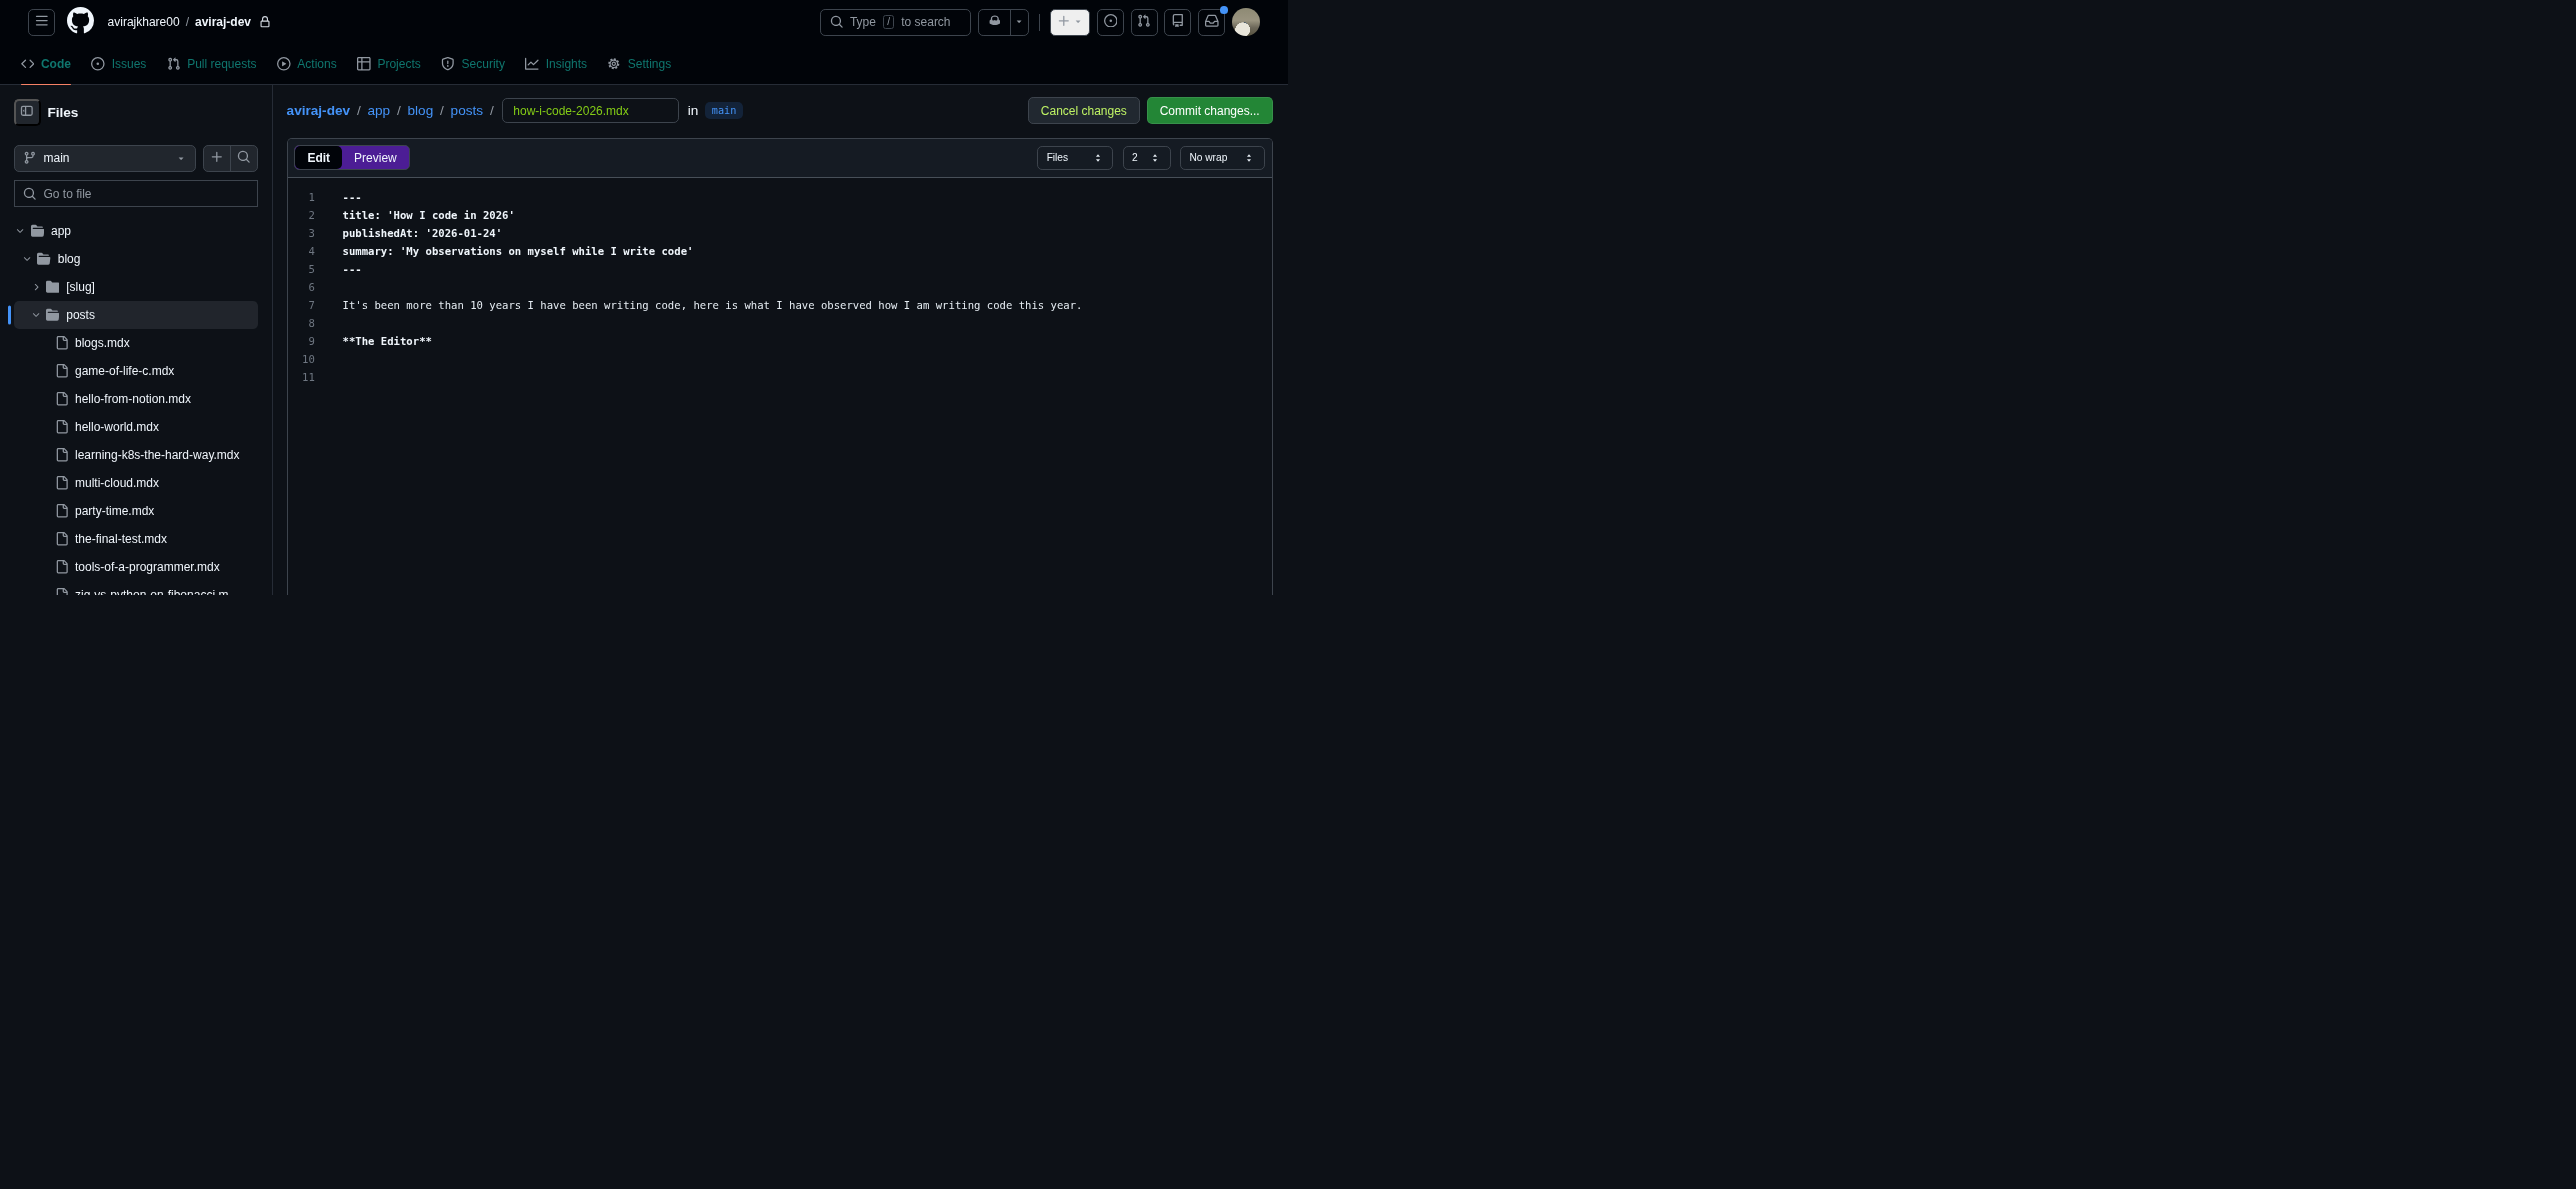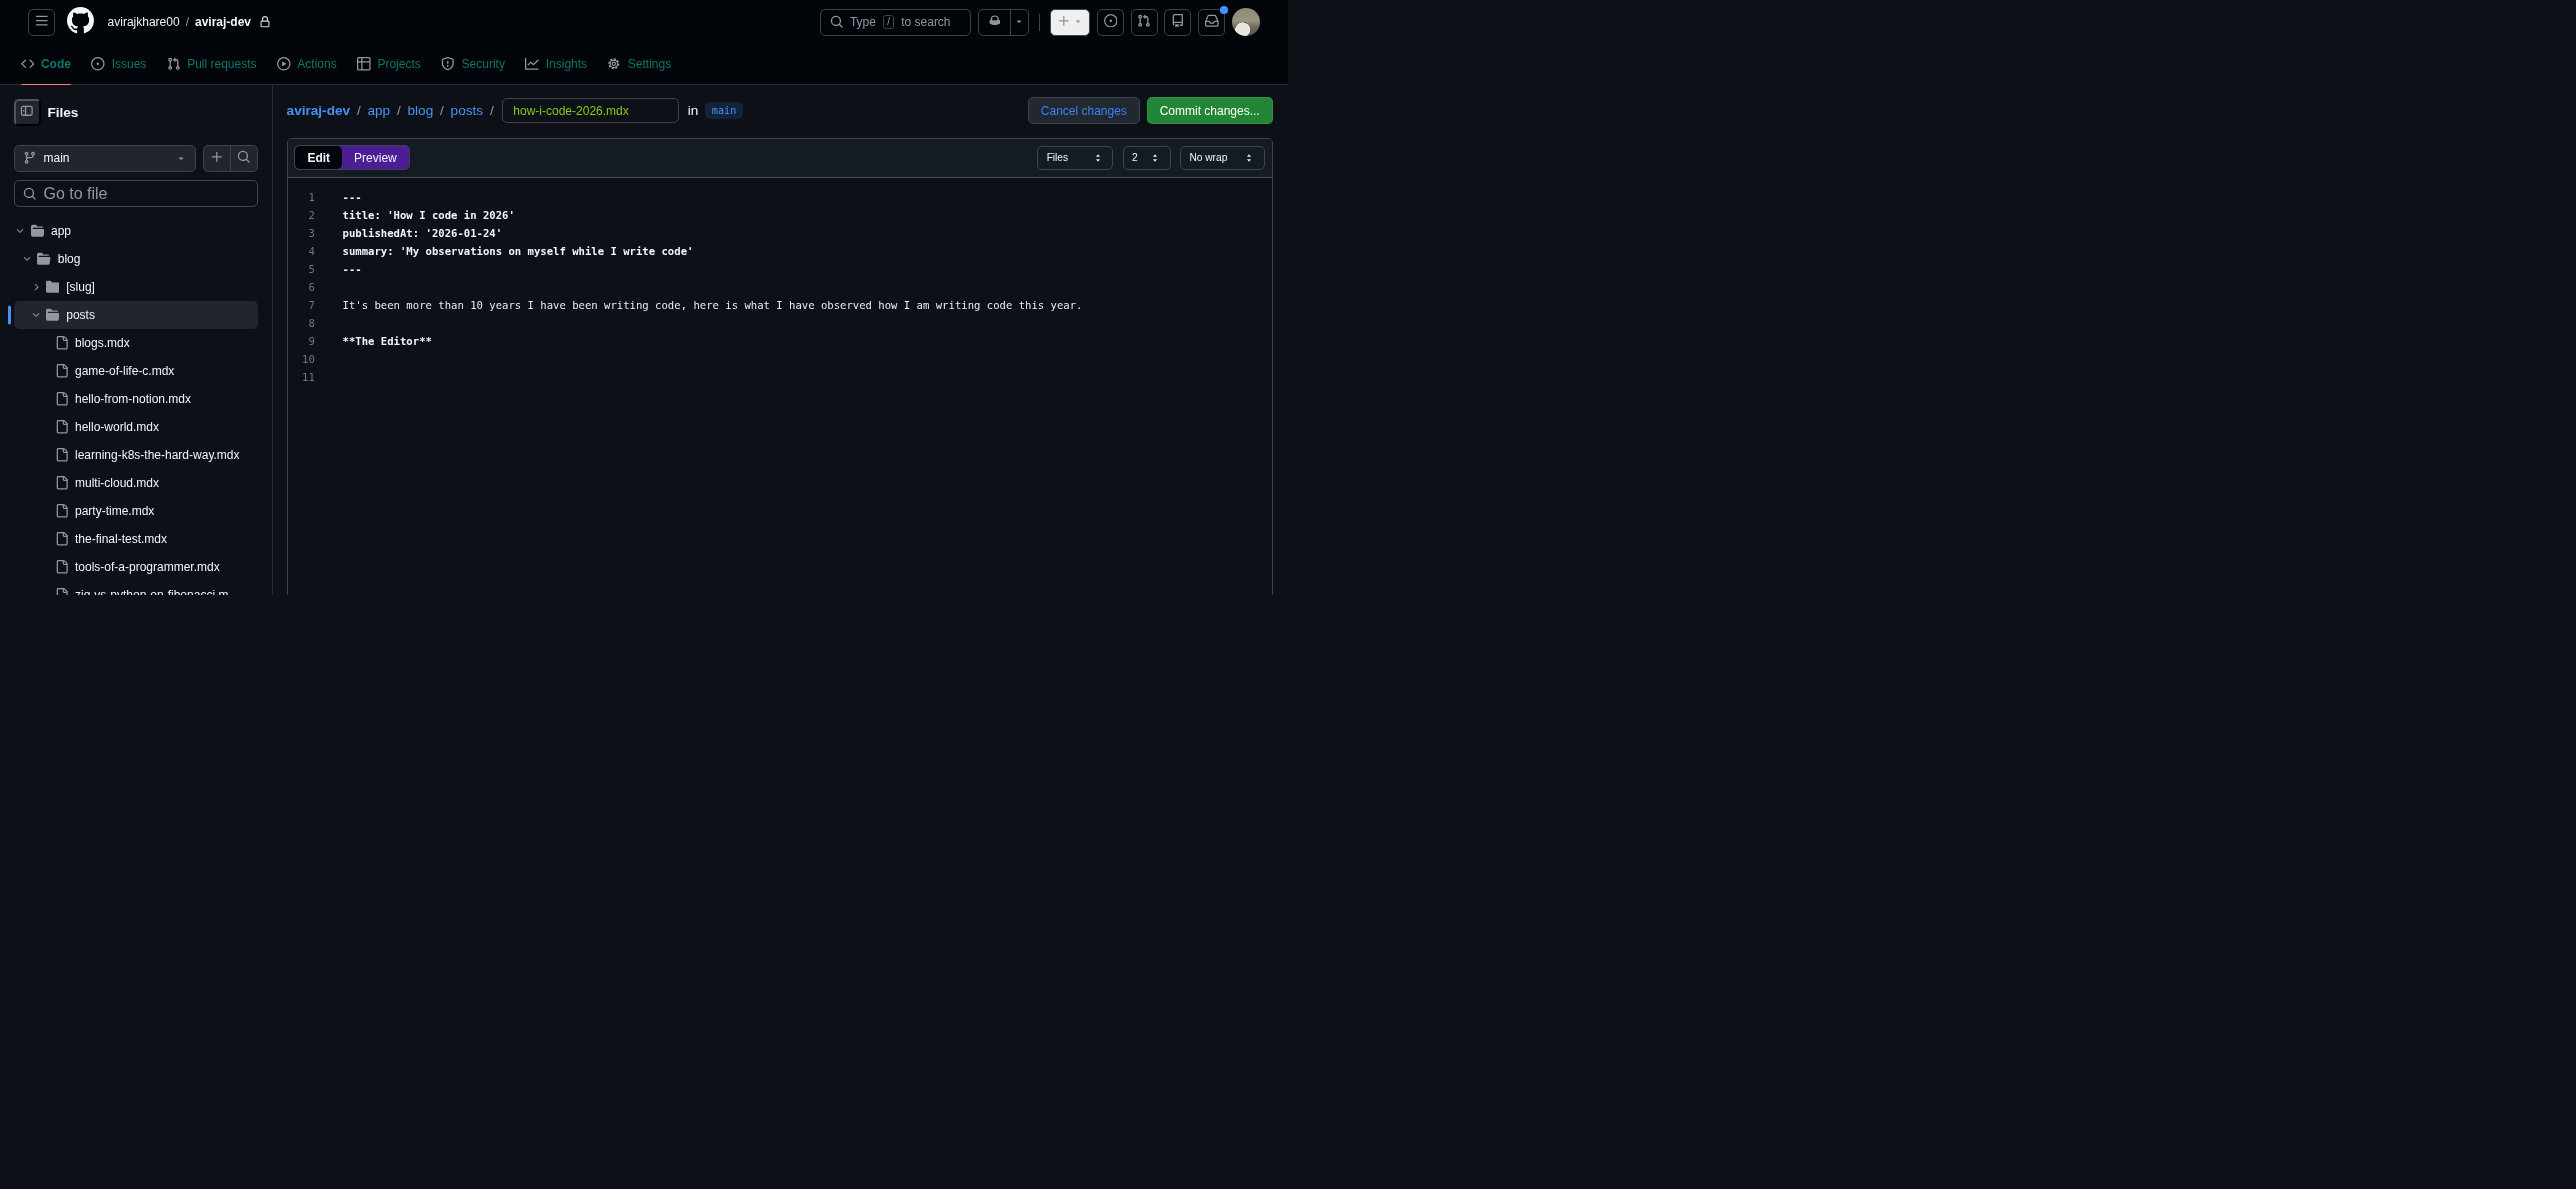--- a/index.html
+++ b/index.html
@@ -58,22 +58,22 @@
   .files-title { font-size:13.6px; font-weight:600; color:#f0f6fc;text-align:center; }
   .side-controls { display:flex; gap:6.8px; padding:0 13.6px; margin-top:19px; }
   .branch-btn { flex:1; height:27px; background:#21262d; border:0.9px solid #3d444d; border-radius:5.1px;
     display:flex; align-items:center; gap:6.8px; padding:0 8.5px; font-size:12px; color:#f0f6fc; cursor:pointer; }
   .branch-btn .i { display:flex; color:#9198a1; }
   .branch-caret { margin-left:auto; display:flex; color:#9198a1; }
   .mini-split { display:flex; align-items:stretch; height:27px; background:#21262d; border:0.9px solid #3d444d;
     border-radius:5.1px; overflow:hidden; }
   .mini-cell { width:26.4px; display:flex; align-items:center; justify-content:center; color:#9198a1; cursor:pointer; }
   .mini-div { width:0.9px; background:#3d444d; }
-  .gtf { margin:8.5px 13.6px 0; height:27px; border:0.9px solid #3d444d; border-radius:5px; display:flex;
-    align-items:center; gap:6.8px; padding:0 8.5px; color:#9198a1; font-size:16px; cursor:text; }
+  .gtf { margin:8.5px 13.6px 0; height:27px; border:0.9px solid #3d444d; border-radius:0; display:flex;
+    align-items:center; gap:6.8px; padding:0 8.5px; color:#9198a1; font-size:12px; cursor:text; }
   .gtf .i { display:flex; }
   .tree { margin-top:10.2px; padding:0 13.6px; }
   .trow { position:relative; height:28px; display:flex; align-items:center; border-radius:5.1px;
     font-size:12px; color:#f0f6fc; cursor:pointer; }
   .trow .chev { width:13.6px; display:flex; justify-content:center; color:#9198a1; margin-right:3.4px; flex:none; }
   .trow .ficon { display:flex; color:#9198a1; margin-right:6.8px; flex:none; }
   .trow .tlabel { white-space:nowrap; overflow:hidden; }
   .trow.lvl0 { padding-left:0; }
   .trow.lvl1 { padding-left:6.8px; }
   .trow.lvl2 { padding-left:15.3px; }
@@ -90,21 +90,21 @@
   .crumb-link.first { font-weight:600; }
   .crumb-sep { color:#9198a1; }
   .fn-input { width:177px; height:25.6px; background:transparent; border:0.9px solid #3d444d; border-radius:5.1px;
     color:#84cc16; font-size:12px; padding:0 10.2px; margin-left:1.7px; font-family:"Liberation Sans",sans-serif; outline:none; }
   .in-label { color:#f0f6fc; font-size:13.6px; margin-left:1.7px; }
   .branch-chip { font-family:"DejaVu Sans Mono",monospace; font-size:10.2px; color:#4493f8;
     background:rgba(56,139,253,.15); border-radius:5.1px; padding:3.4px 6.8px; cursor:pointer; }
   .actions { margin-left:auto; display:flex; gap:6.8px; }
   .btn { height:27px; padding:0 12px; border-radius:5.1px; font-size:12px; font-weight:500; display:flex;
     align-items:center; cursor:pointer; white-space:nowrap; }
-  .btn-secondary { background:#212830; border:0.9px solid #3d444d; color:#3b82f6; }
+  .btn-secondary { background:#212830; border:0.9px solid #3d444d; color:#bef264; }
   .btn-primary { background:#238636; border:0.9px solid rgba(240,246,252,.1); color:#ffffff; }
 
   .editor-panel { margin:13.6px 15.3px 0 13.6px; flex:1; border:0.9px solid #3d444d; border-bottom:none;
     border-radius:5.1px 5.1px 0 0; display:flex; flex-direction:column; overflow:hidden; min-height:0; }
   .toolbar { height:39px; min-height:39px; background:#151b23; border-bottom:0.9px solid #474f58;
     display:flex; align-items:center; padding:0 6.8px; }
   .seg { display:flex; align-items:stretch; height:25.6px; background:#4c1d95; border:0.9px solid #3d444d;
     border-radius:5.1px; overflow:hidden; }
   .seg-btn { padding:0 12px; font-size:12px; color:#f0f6fc; display:flex; align-items:center; cursor:pointer; }
   .seg-btn.active { background:#010409; font-weight:600; border-radius:5.1px; }

